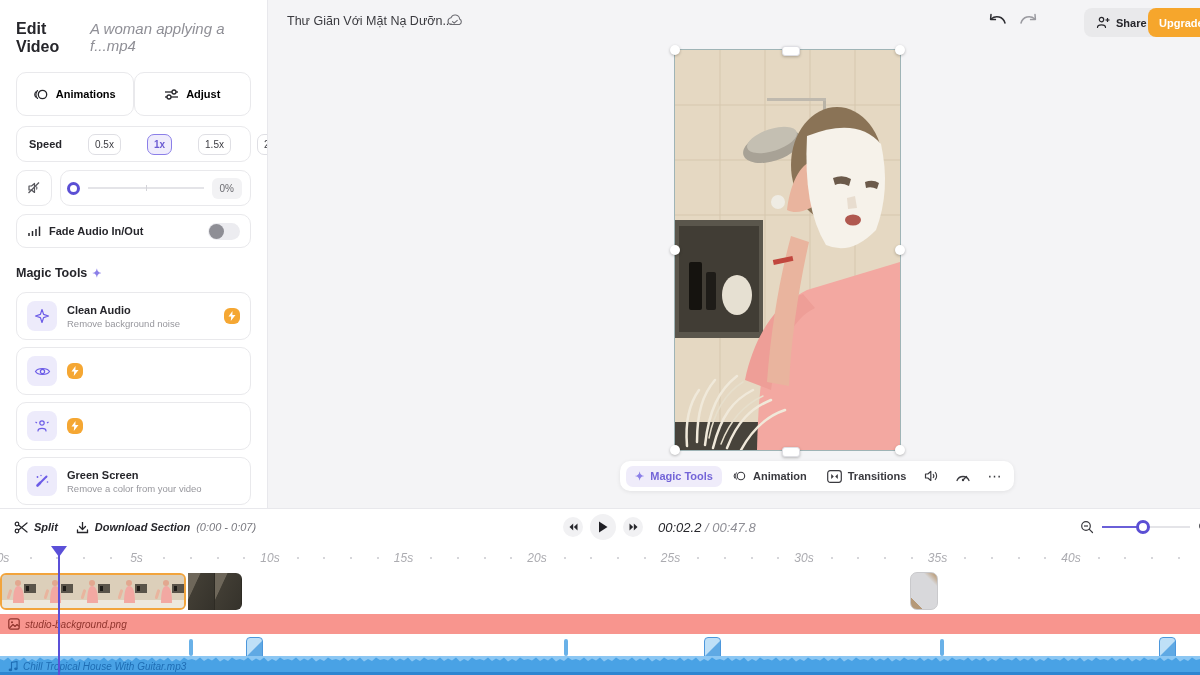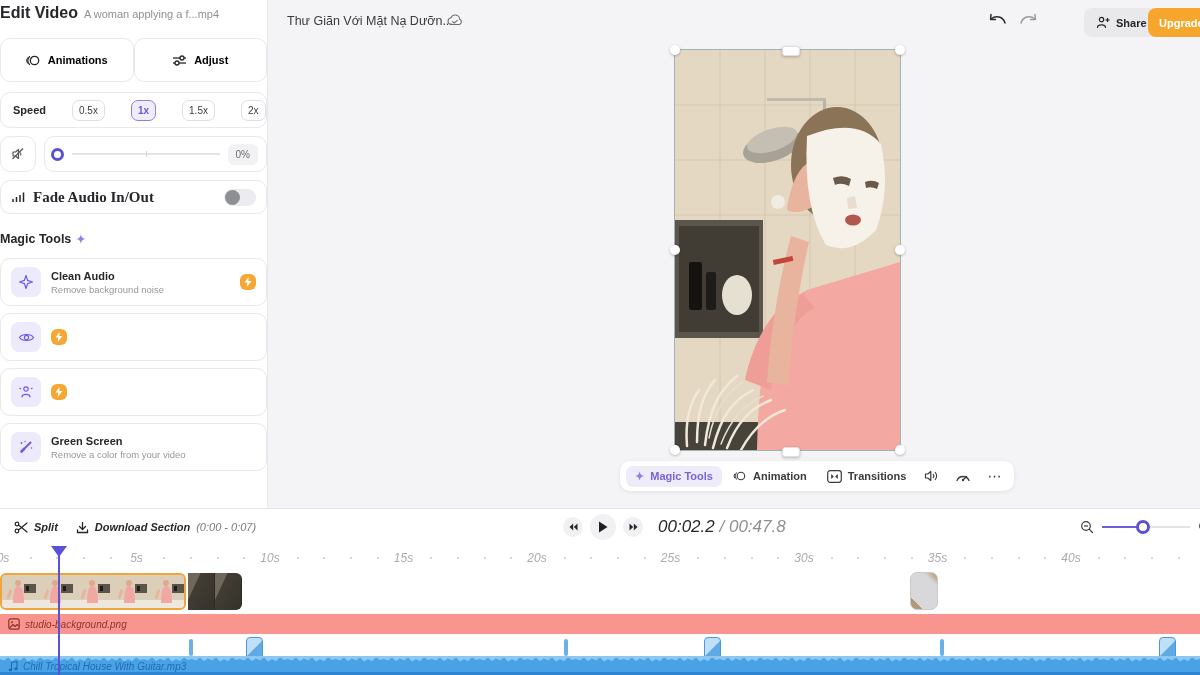--- a/index.html
+++ b/index.html
@@ -1,42 +1,42 @@
 <!DOCTYPE html>
 <html><head>
 <meta charset="utf-8">
 <style>
   * { margin:0; padding:0; box-sizing:border-box; }
   html,body { width:1200px; height:675px; overflow:hidden; background:#f4f4f6;
     font-family:"Liberation Sans", sans-serif; color:#26262b; }
 
   
   .left-panel { position:absolute; left:0; top:0; width:268px; height:508px;
-    background:#fff; border-right:1px solid #e8e8ec; padding:0; overflow:hidden; z-index:5; }
+    background:#fff; border-right:1px solid #e8e8ec; padding:16px; overflow:hidden; z-index:5; }
   .lp-head { display:flex; align-items:baseline; gap:6px; margin:4px 0 16px; }
   .lp-title { font-size:16px; font-weight:bold; }
-  .lp-sub { font-size:11px; color:#8f8f96; }
+  .lp-sub { font-size:15px; color:#8f8f96;font-style:italic; }
   .btn-row { display:flex; margin-bottom:10px; }
   .big-btn { flex:1; height:44px; border:1px solid #e9e9ec; border-radius:10px; background:#fff;
     display:flex; align-items:center; justify-content:center; gap:7px; font-size:11px; font-weight:bold; cursor:pointer; }
   .card { border:1px solid #e9e9ec; border-radius:10px; background:#fff; }
   .speed-card { height:36px; display:flex; align-items:center; padding:0 8px 0 12px; margin-bottom:8px;gap:22px; }
   .speed-label { font-size:11px; font-weight:bold; flex:1; }
   .pill { border:1px solid #dfdfe4; border-radius:7px; background:#fff; font-size:10px; color:#3c3c42;
     padding:4px 6px; margin-left:4px; cursor:pointer; }
   .pill.selected { border-color:#8b7fe8; background:#efecfc; color:#6b5bd2; font-weight:bold; }
   .vol-row { display:flex; gap:8px; margin-bottom:8px; }
   .vol-icon-card { width:36px; height:36px; display:flex; align-items:center; justify-content:center; cursor:pointer; }
   .vol-slider-card { flex:1; height:36px; display:flex; align-items:center; padding:0 8px 0 6px; gap:8px; }
   .slider-knob { width:13px; height:13px; border:3.5px solid #5b4fd4; border-radius:50%; background:#fff; flex:none; cursor:pointer; }
   .slider-track { flex:1; height:2px; background:#e4e4e8; position:relative; }
   .slider-track::after { content:""; position:absolute; left:50%; top:-2px; width:1px; height:6px; background:#d4d4d9; }
   .vol-value { background:#f2f2f4; border-radius:6px; font-size:10px; color:#6b6b70; padding:5px 8px; }
   .fade-card { height:34px; display:flex; align-items:center; gap:8px; padding:0 10px; margin-bottom:18px; }
-  .fade-label { font-size:15px; font-weight:bold; flex:1;font-family:Liberation Serif, serif; }
+  .fade-label { font-size:11px; font-weight:bold; flex:1; }
   .toggle { width:32px; height:17px; border-radius:9px; background:#ececf0; position:relative; cursor:pointer; }
   .toggle .knob { position:absolute; left:1px; top:1px; width:15px; height:15px; border-radius:50%; background:#8e8e95; }
   .mt-head { font-size:12.5px; font-weight:bold; margin:4px 0 12px; display:flex; gap:5px; align-items:center; }
   .sparkle { color:#8b7fe8; font-size:11px; }
   .tool-card { height:48px; display:flex; align-items:center; gap:10px; padding:0 10px; margin-bottom:7px; cursor:pointer; }
   .tool-ic { width:30px; height:30px; border-radius:8px; background:#edebfb; display:flex; align-items:center; justify-content:center; flex:none; }
   .tool-txt { flex:1; }
   .tool-title { font-size:11px; font-weight:bold; }
   .tool-sub { font-size:9.5px; color:#97979d; margin-top:2px; }
   .bolt-badge { width:16px; height:16px; border-radius:6px; background:#f5a733; display:flex; align-items:center; justify-content:center; flex:none; }
@@ -71,21 +71,21 @@
   .timeline { position:absolute; left:0; top:508px; width:1200px; height:167px; background:#fff;
     border-top:1px solid #e8e8ec; overflow:hidden;font-style:italic; }
   .tl-toolbar { position:absolute; left:0; top:0; width:1200px; height:36px; }
   .tl-left { position:absolute; left:14px; top:0; height:36px; display:flex; align-items:center; gap:18px; }
   .tl-btn { display:flex; align-items:center; gap:6px; font-size:11px; font-weight:bold; color:#26262b; cursor:pointer; }
   .tl-range { color:#7a7a80; font-weight:normal; }
   .tl-center { position:absolute; left:563px; top:0; height:36px; display:flex; align-items:center; gap:7px; }
   .pc-btn { width:20px; height:20px; border-radius:50%; background:#f1f1f3; border:none;
     display:flex; align-items:center; justify-content:center; cursor:pointer; }
   .pc-btn.play { width:26px; height:26px; }
-  .tl-time { font-size:17px; margin-left:8px; color:#26262b;text-align:center; }
+  .tl-time { font-size:13px; margin-left:8px; color:#26262b;text-align:center; }
   .tl-time .sep, .tl-time .total { color:#8f8f96; }
   .tl-zoom { position:absolute; left:1080px; top:0; height:36px; display:flex; align-items:center; gap:8px; }
   .zoom-track { position:relative; width:88px; height:2px; background:#e4e4e8; }
   .zoom-fill { position:absolute; left:0; top:0; height:2px; width:40px; background:#6a5fd8; }
   .zoom-knob { position:absolute; left:34px; top:-6px; width:14px; height:14px; border-radius:50%;
     background:#fff; border:3.5px solid #5b4fd4; cursor:pointer; }
 
   .ruler { position:absolute; left:0; top:36px; width:1200px; height:22px; }
   .rlabel { position:absolute; top:6px; transform:translateX(-50%); font-size:12px; color:#ababb0; }
   .rtick { position:absolute; top:12px; width:2px; height:2px; border-radius:50%; background:#c9c9ce; }

